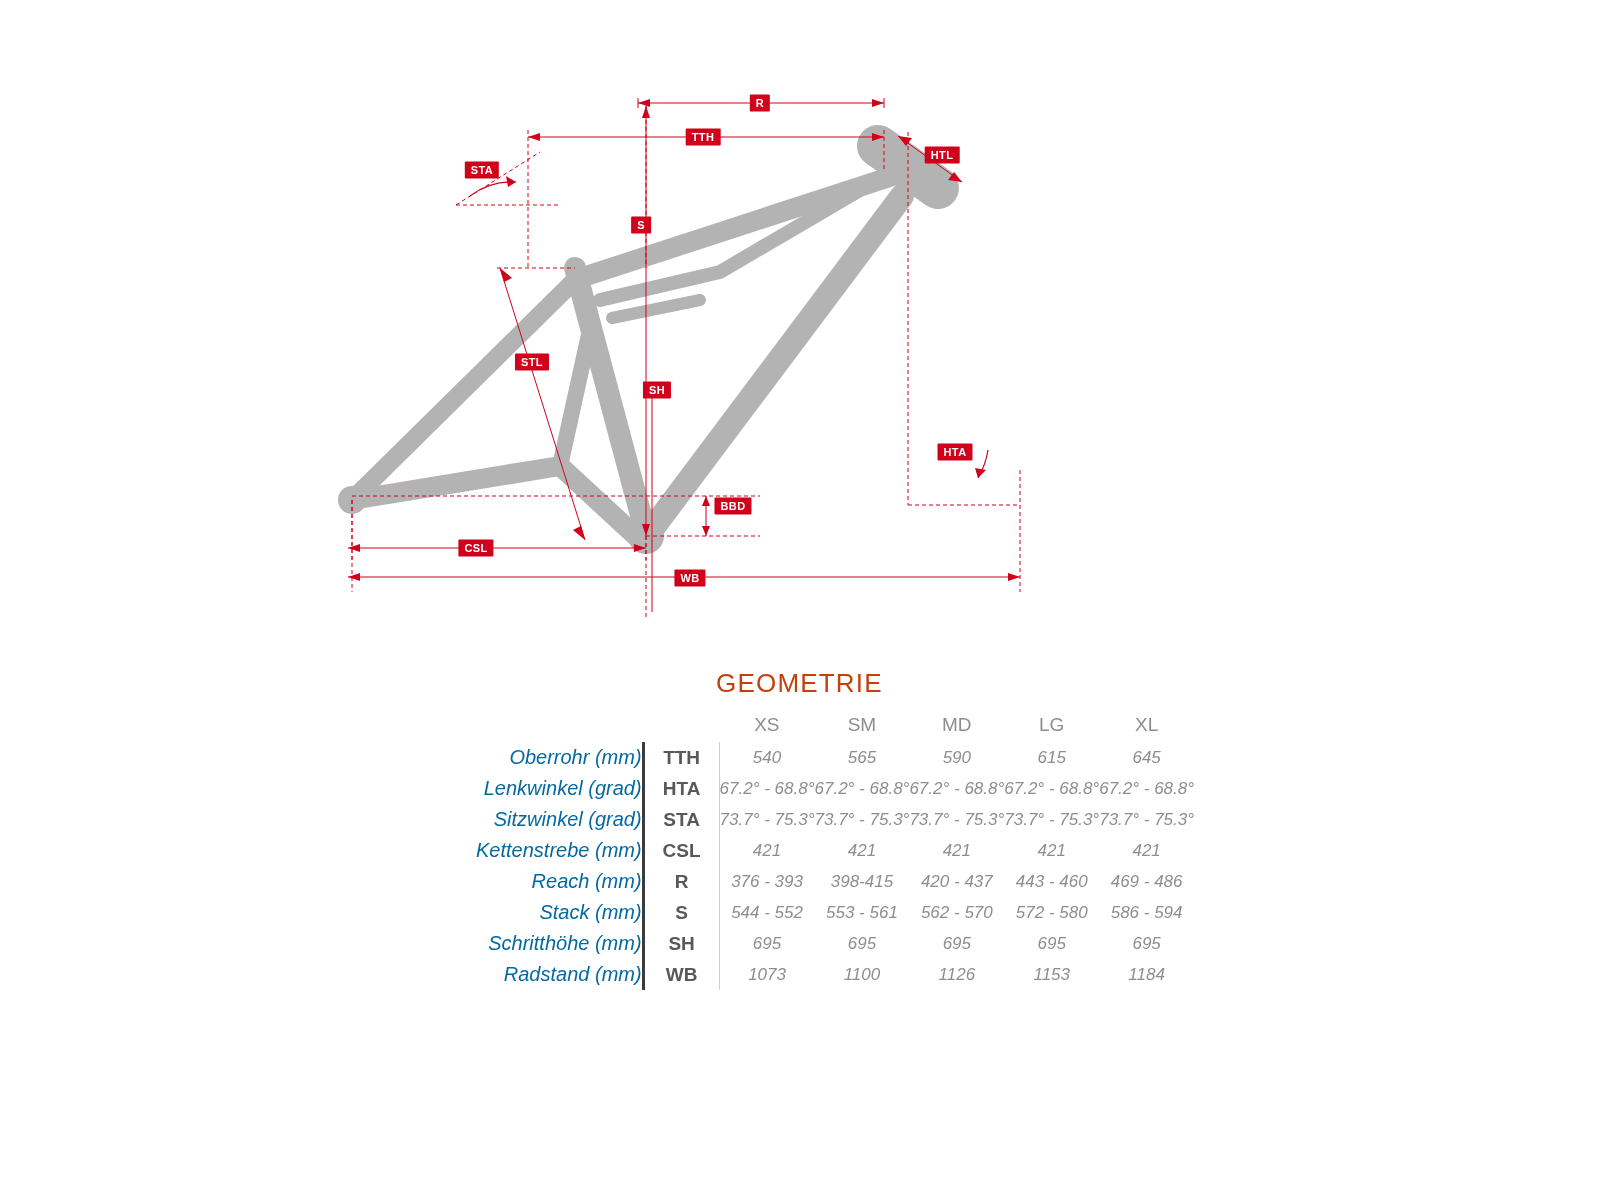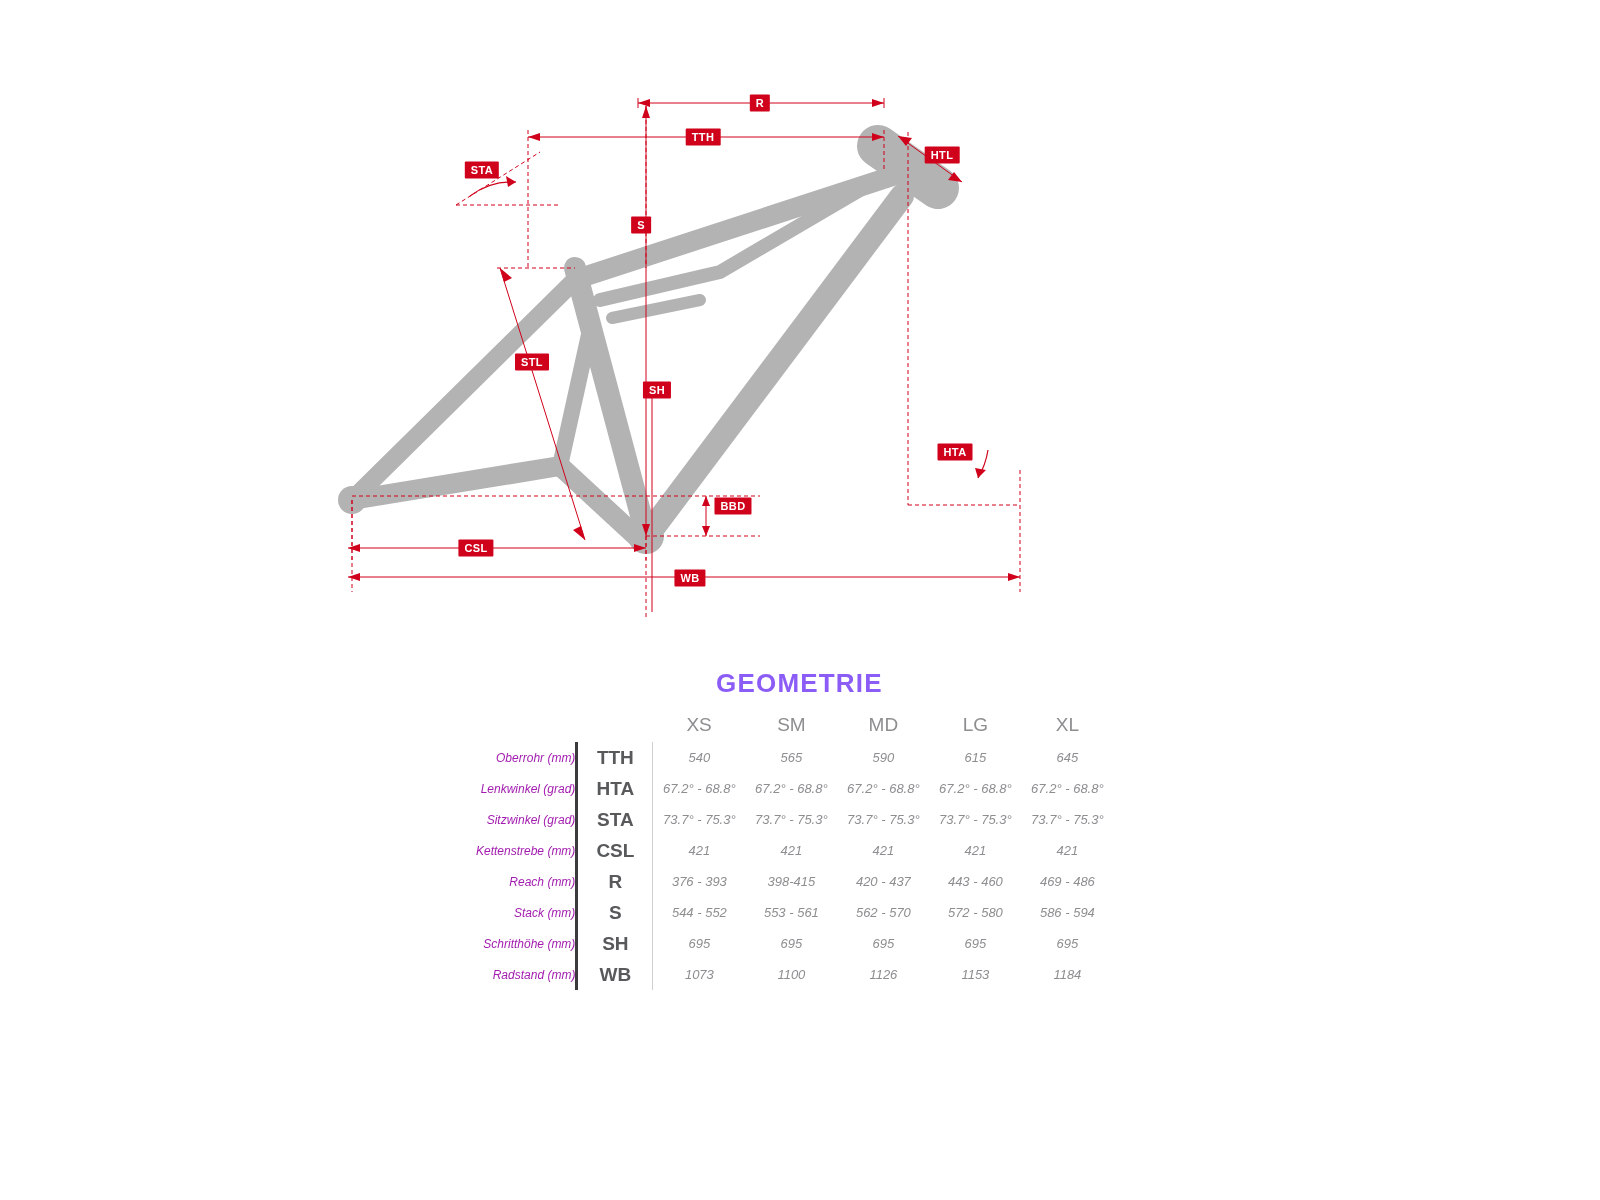--- a/index.html
+++ b/index.html
@@ -48,41 +48,41 @@
     left: 0;
     top: 650px;
     width: 1600px;
     height: 550px;
   }
   #geo-title {
     position: absolute;
     left: 716px;
     top: 18px;
     font-size: 26px;
-    font-weight: bold;
+    font-weight: normal;
     letter-spacing: 1.2px;
-    color: #8b5cf6;
+    color: #c2410c;
     font-family: "Liberation Sans", sans-serif;
   }
   table.geo {
     position: absolute;
     left: 476px;
     top: 58px;
     border-collapse: collapse;
     font-family: "Liberation Sans", sans-serif;
   }
   table.geo td, table.geo th {
     padding: 0;
     margin: 0;
   }
   .r-name {
     text-align: right;
     font-style: italic;
-    font-size: 12px;
-    color: #a21caf;
+    font-size: 20px;
+    color: #0369a1;
     padding-right: 26px;
     height: 31px;
     white-space: nowrap;
   }
   .r-abbr {
     text-align: center;
     font-size: 19px;
     font-weight: bold;
     color: #58595b;
     width: 74px;
@@ -94,21 +94,21 @@
     text-align: center;
     font-size: 19px;
     color: #8d8e90;
     width: 92px;
     height: 34px;
     font-weight: normal;
   }
   .v-cell {
     text-align: center;
     font-style: italic;
-    font-size: 13px;
+    font-size: 17px;
     color: #8d8e90;
     width: 92px;
     height: 31px;
     white-space: nowrap;
   }
   .hdr-blank-left {
     border: none;
   }
   .hdr-abbr-blank {
     width: 74px;

